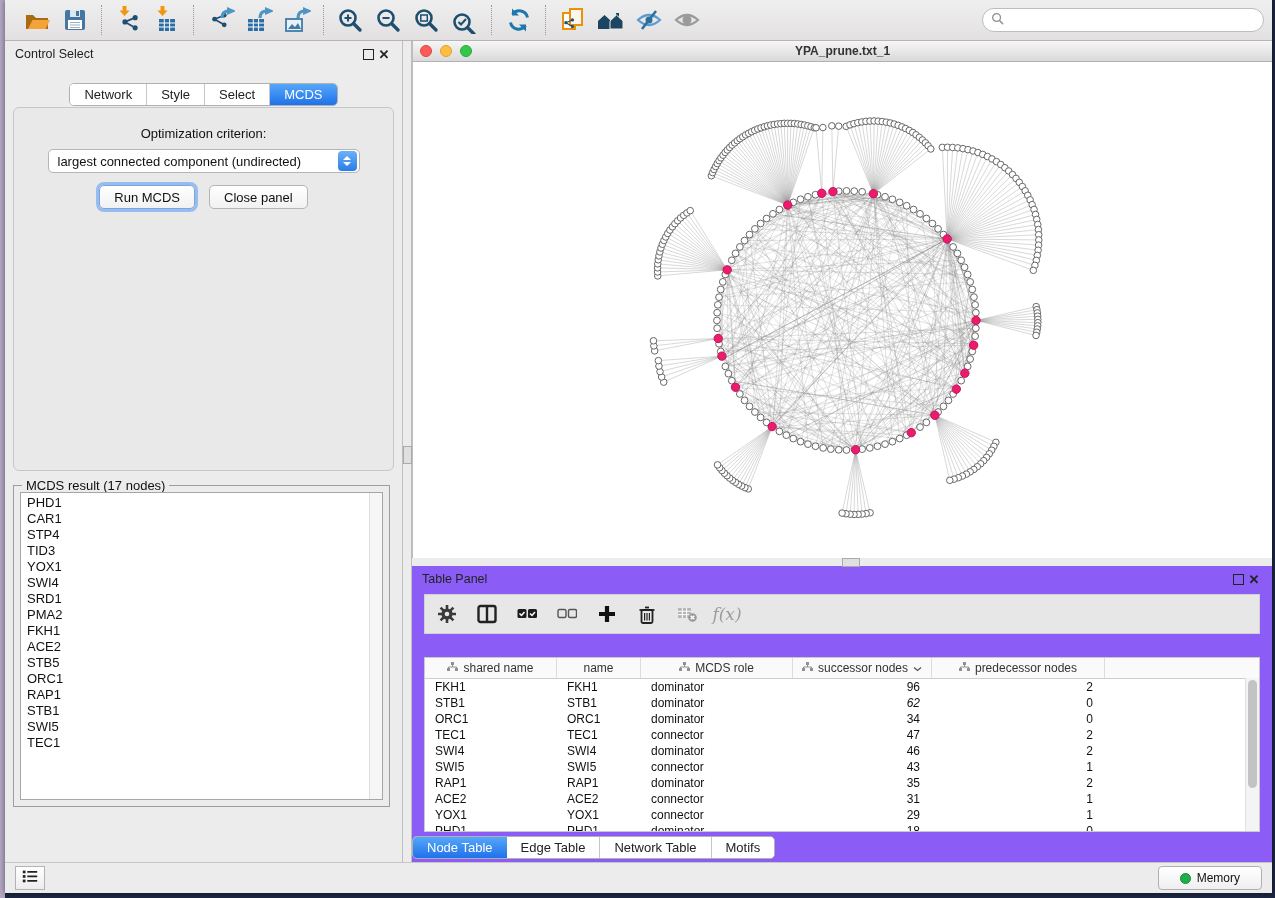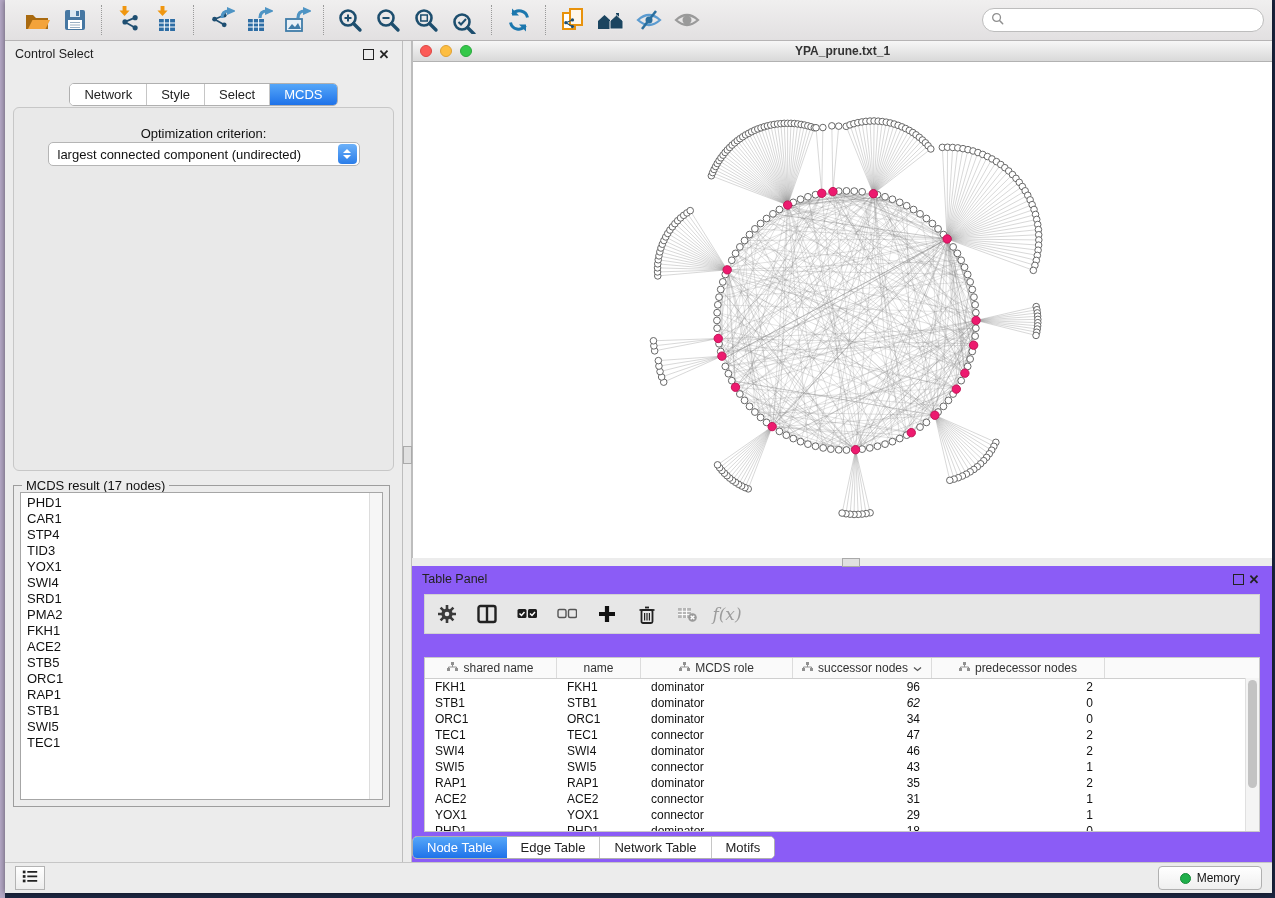--- a/index.html
+++ b/index.html
@@ -28,21 +28,21 @@
   .xglyph{font-size:13px;font-weight:bold;line-height:1;}
   .tabsrow{display:flex;justify-content:center;margin-top:16px;flex:none;}
   .seg{display:flex;border:1px solid #b0b0b0;border-radius:5px;overflow:hidden;background:#fff;height:21px;}
   .seg .tab{padding:0 14px;display:flex;align-items:center;font-size:13px;color:#222;cursor:pointer;
     border-right:1px solid #c6c6c6;background:#fff;}
   .seg .tab:last-child{border-right:none;}
   .seg .tab.active{background:linear-gradient(#55a7f9,#1f72e9);color:#fff;border-right:none;}
   .tabpanel{margin:1px 8px 6px 8px;background:#e9e9e9;border:1px solid #c7c7c7;border-radius:6px;
     height:362px;flex:none;display:flex;flex-direction:column;align-items:center;}
   .optlabel{margin-top:18px;font-size:13px;color:#111;}
-  .combo{margin-top:1px;width:312px;height:24px;background:#fff;border:1px solid #b5b5b5;border-radius:5px;
+  .combo{margin-top:8px;width:312px;height:24px;background:#fff;border:1px solid #b5b5b5;border-radius:5px;
     display:flex;align-items:center;box-sizing:border-box;cursor:pointer;}
   .combo .val{flex:1;font-size:13px;padding-left:9px;color:#111;white-space:nowrap;}
   .combo .step{width:19px;height:20px;margin-right:2px;border-radius:4px;
     background:linear-gradient(#6cb1f9,#2a7de9);display:flex;flex-direction:column;
     align-items:center;justify-content:center;gap:2px;}
   .combo .step i{display:block;width:0;height:0;border-left:4px solid transparent;border-right:4px solid transparent;}
   .combo .step .up{border-bottom:4px solid #fff;}
   .combo .step .dn{border-top:4px solid #fff;}
   .btnrow{margin-top:12px;display:flex;gap:14px;}
   .pbtn{height:22px;padding:0 14px;background:linear-gradient(#fff,#f1f1f1);border:1px solid #b5b5b5;
@@ -311,20 +311,24 @@
           </div>
       </div>
       <div class="tabpanel">
         <div class="optlabel">Optimization criterion:</div>
         <div class="combo">
           <span class="val">largest connected component (undirected)</span>
           <span class="step">
               <i class="up"></i>
               <i class="dn"></i>
             </span>
+        </div>
+        <div class="btnrow">
+          <div class="pbtn focus">Run MCDS</div>
+          <div class="pbtn">Close panel</div>
         </div>
       </div>
       <div class="groupbox">
         <span class="legend">MCDS result (17 nodes)</span>
         <div class="listbox">
           <div class="listitems" id="mcds-list">
               <div>PHD1</div>
               <div>CAR1</div>
               <div>STP4</div>
               <div>TID3</div>

